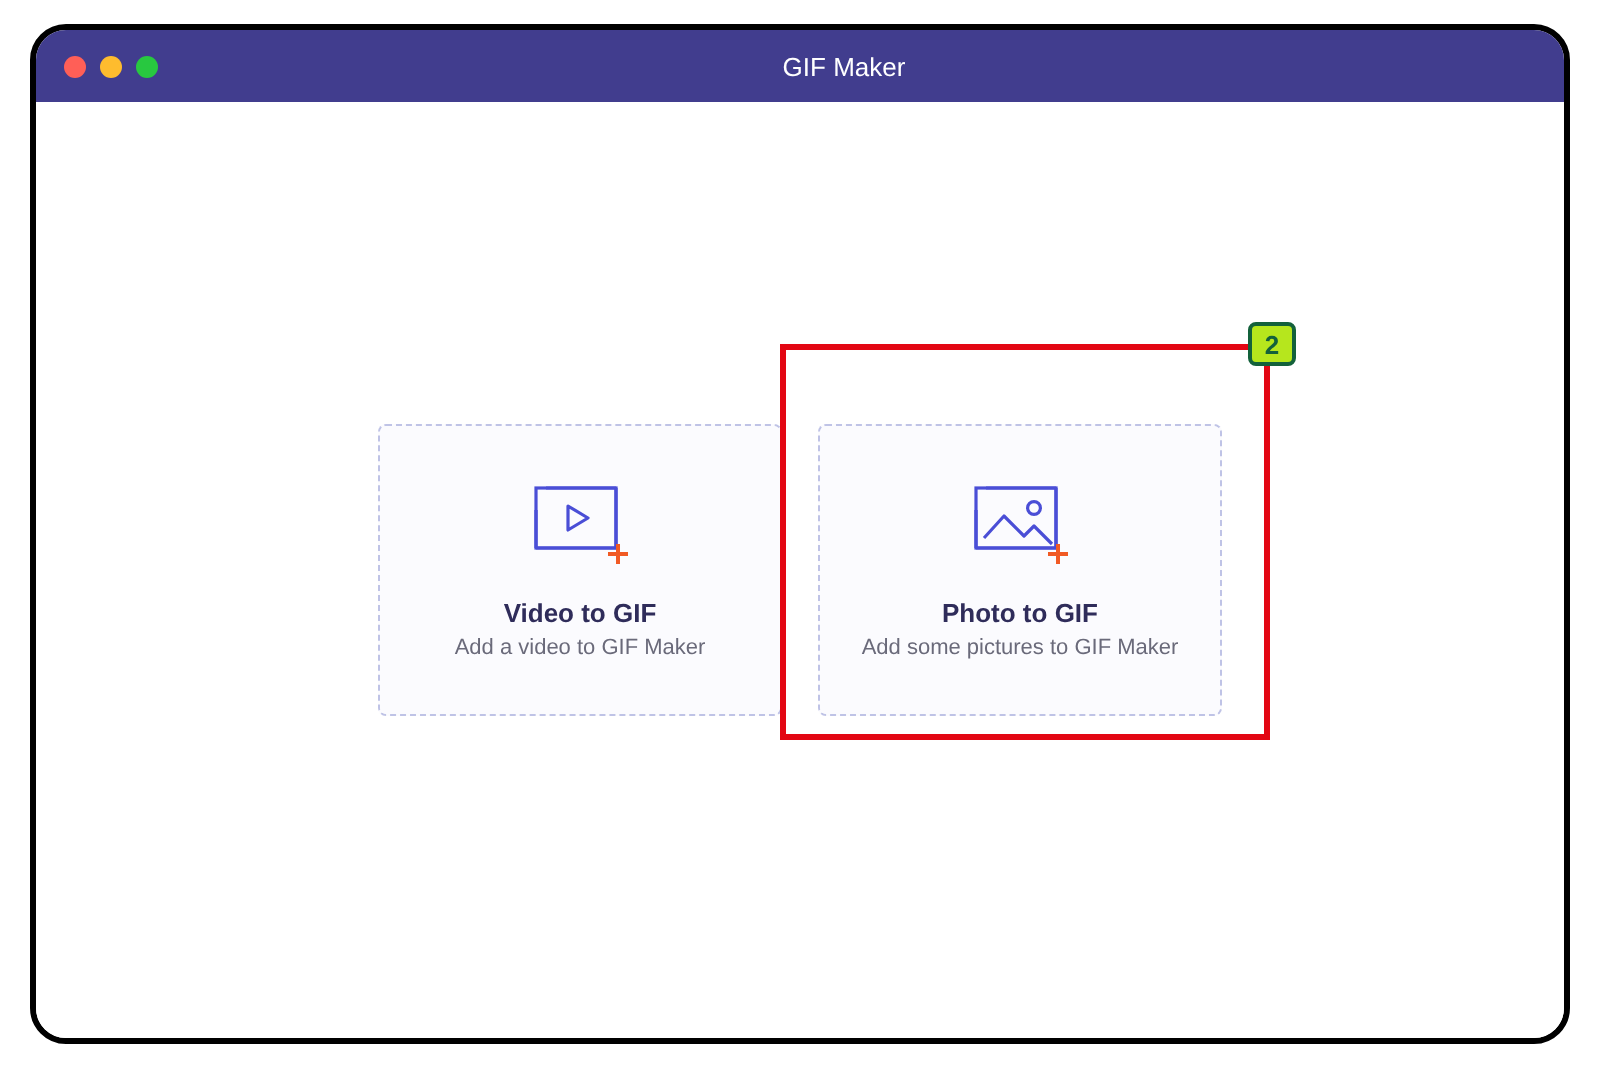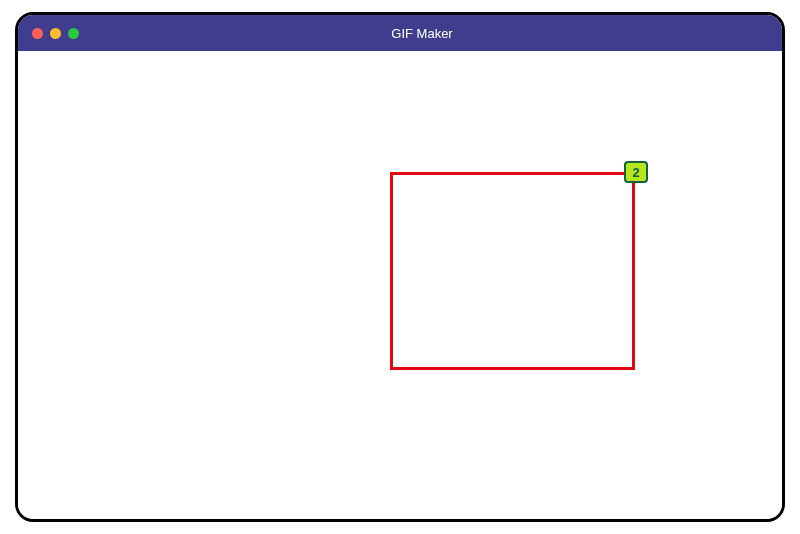--- a/index.html
+++ b/index.html
@@ -123,20 +123,55 @@
     <div class="traffic-lights">
       <div class="traffic-light tl-red"></div>
       <div class="traffic-light tl-yellow"></div>
       <div class="traffic-light tl-green"></div>
     </div>
     <div class="title">GIF Maker</div>
   </div>
   <div class="content">
     <div class="cards">
 
+      <div class="card">
+        <div class="card-icon">
+          <svg width="56" height="46" viewBox="0 0 56 46">
+            <rect x="6" y="2" width="40" height="30" fill="none" stroke="#4A4ED6" stroke-width="1.6"></rect>
+            <rect x="1" y="7" width="10" height="6" fill="#FBFBFE" stroke="none"></rect>
+            <line x1="6" y1="7" x2="6" y2="32" stroke="#4A4ED6" stroke-width="1.6"></line>
+            <line x1="6" y1="32" x2="46" y2="32" stroke="#4A4ED6" stroke-width="1.6"></line>
+            <line x1="46" y1="2" x2="46" y2="32" stroke="#4A4ED6" stroke-width="1.6"></line>
+            <line x1="11" y1="2" x2="46" y2="2" stroke="#4A4ED6" stroke-width="1.6"></line>
+            <path d="M22 11 L32 17 L22 23 Z" fill="none" stroke="#4A4ED6" stroke-width="1.6" stroke-linejoin="round"></path>
+            <line x1="42" y1="35" x2="52" y2="35" stroke="#F15A24" stroke-width="2"></line>
+            <line x1="47" y1="30" x2="47" y2="40" stroke="#F15A24" stroke-width="2"></line>
+          </svg>
+        </div>
+        <div class="card-title">Video to GIF</div>
+        <div class="card-desc">Add a video to GIF Maker</div>
+      </div>
 
+      <div class="card">
+        <div class="card-icon">
+          <svg width="56" height="46" viewBox="0 0 56 46">
+            <rect x="6" y="2" width="40" height="30" fill="none" stroke="#4A4ED6" stroke-width="1.6"></rect>
+            <rect x="1" y="7" width="10" height="6" fill="#FBFBFE" stroke="none"></rect>
+            <line x1="6" y1="7" x2="6" y2="32" stroke="#4A4ED6" stroke-width="1.6"></line>
+            <line x1="6" y1="32" x2="46" y2="32" stroke="#4A4ED6" stroke-width="1.6"></line>
+            <line x1="46" y1="2" x2="46" y2="32" stroke="#4A4ED6" stroke-width="1.6"></line>
+            <line x1="11" y1="2" x2="46" y2="2" stroke="#4A4ED6" stroke-width="1.6"></line>
+            <circle cx="35" cy="12" r="3.2" fill="none" stroke="#4A4ED6" stroke-width="1.6"></circle>
+            <path d="M10 27 L20 16 L30 26 L35 21 L44 30" fill="none" stroke="#4A4ED6" stroke-width="1.6" stroke-linejoin="round"></path>
+            <line x1="42" y1="35" x2="52" y2="35" stroke="#F15A24" stroke-width="2"></line>
+            <line x1="47" y1="30" x2="47" y2="40" stroke="#F15A24" stroke-width="2"></line>
+          </svg>
+        </div>
+        <div class="card-title">Photo to GIF</div>
+        <div class="card-desc">Add some pictures to GIF Maker</div>
+      </div>
 
     </div>
   </div>
 </div>
 
 <div class="highlight-box" style="left:390px; top:172px; width:245px; height:198px;"></div>
 <div class="badge" style="left:624px; top:161px;">2</div>
 
 </body></html>

